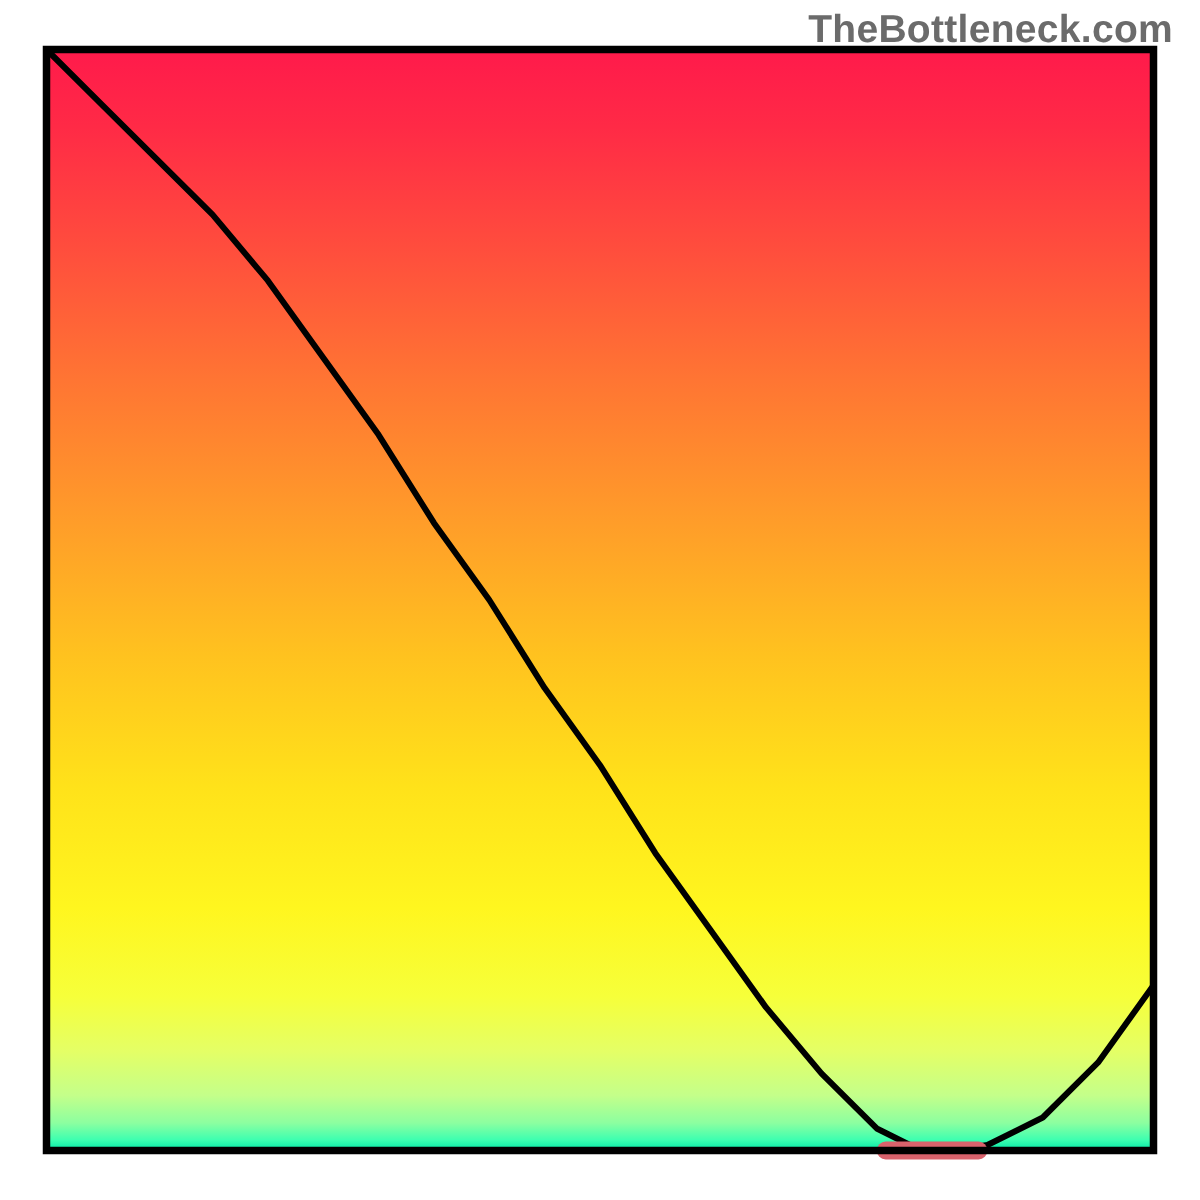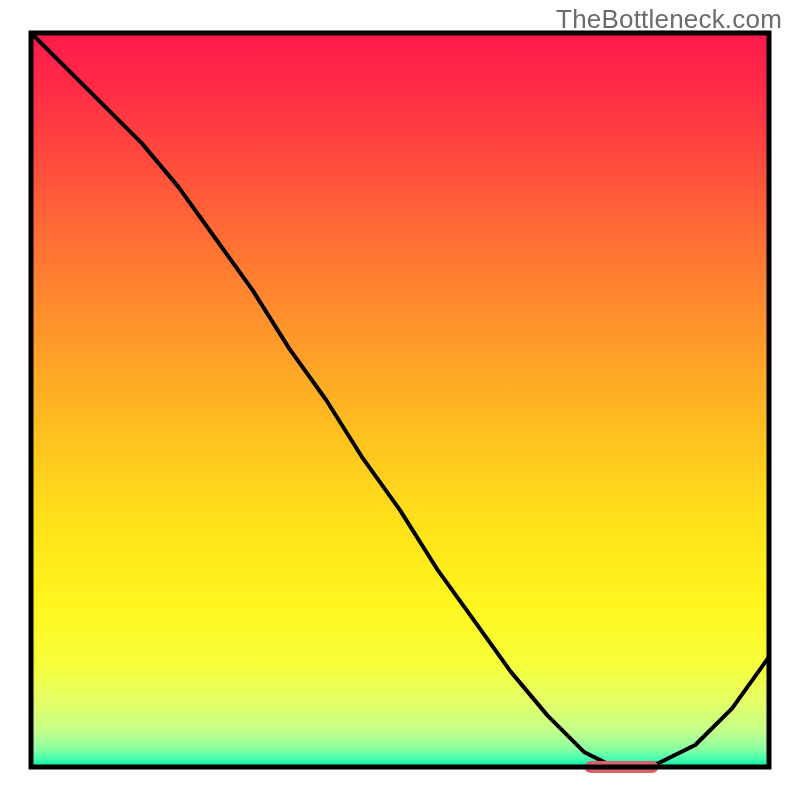--- a/index.html
+++ b/index.html
@@ -14,21 +14,21 @@
   .container {
     position: relative;
     width: 800px;
     height: 800px;
   }
   .watermark {
     position: absolute;
     top: 4px;
     right: 18px;
     font-size: 26px;
-    font-weight: 400;
+    font-weight: 700;
     color: #6b6b6b;
     letter-spacing: 0.2px;
     z-index: 10;
   }
   svg.chart {
     position: absolute;
     top: 0;
     left: 0;
   }
 </style>

